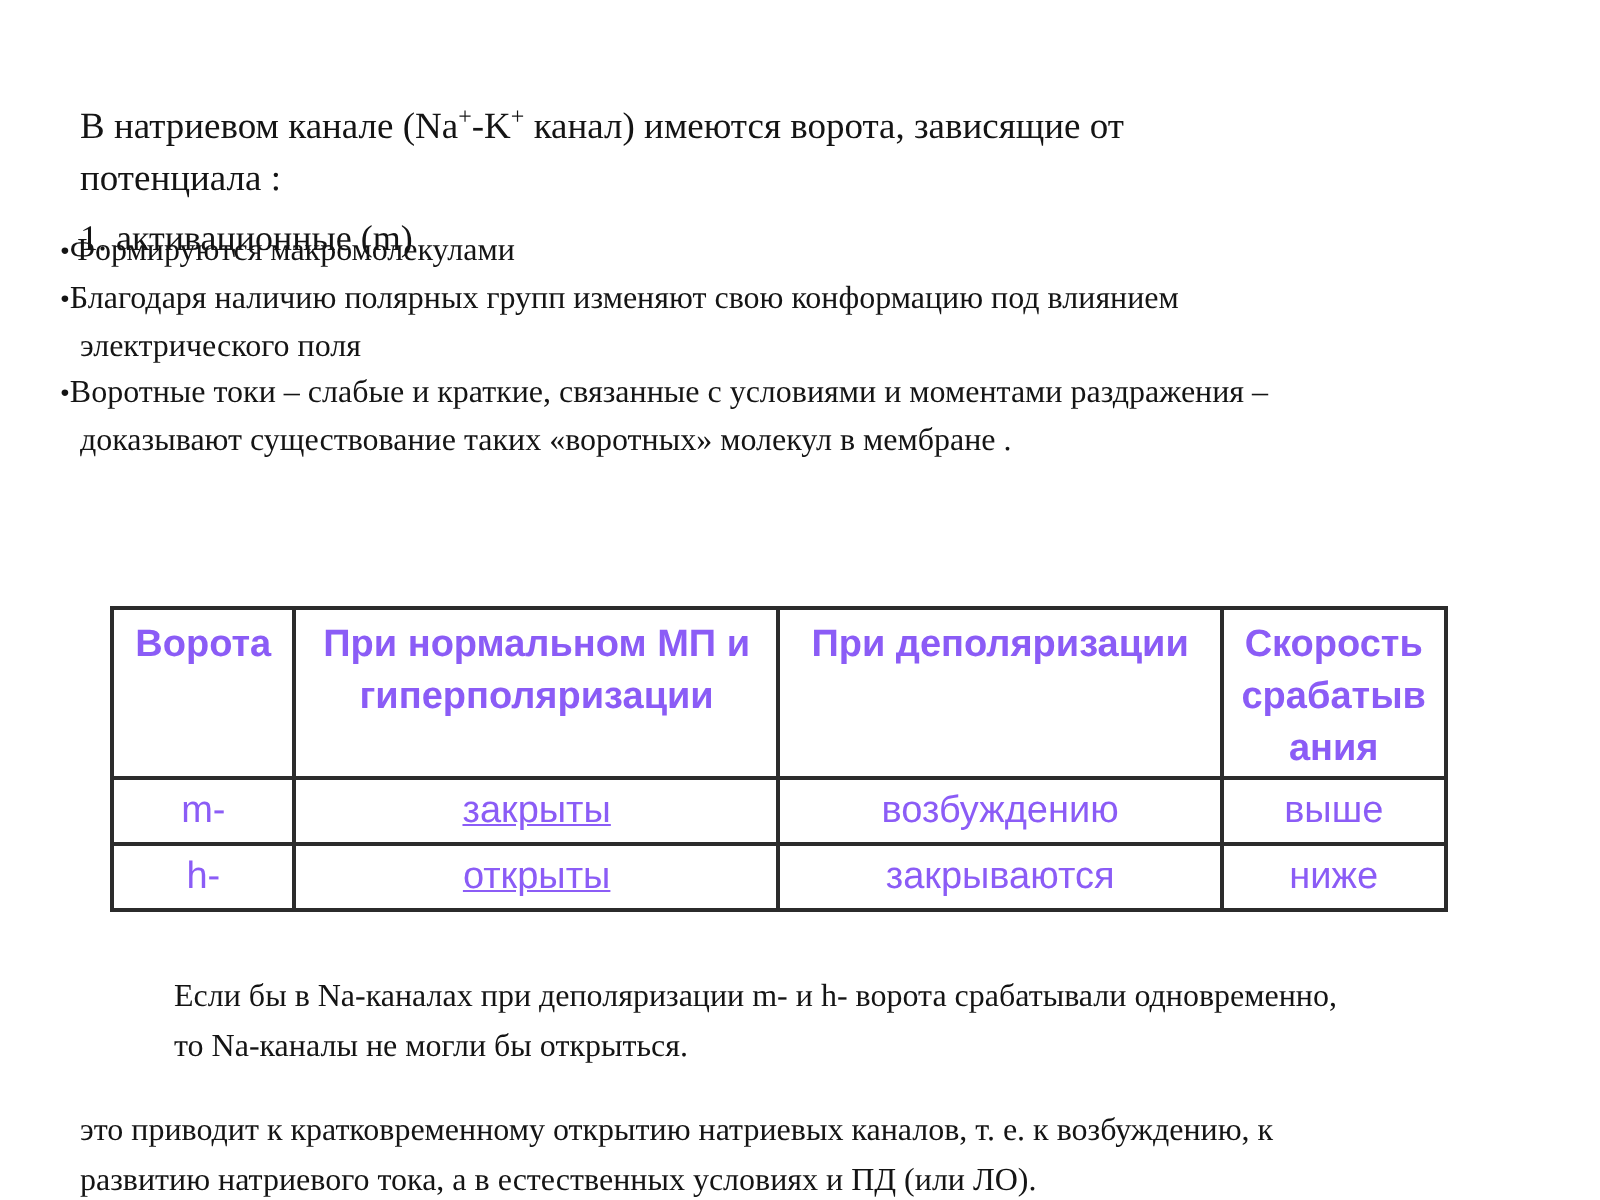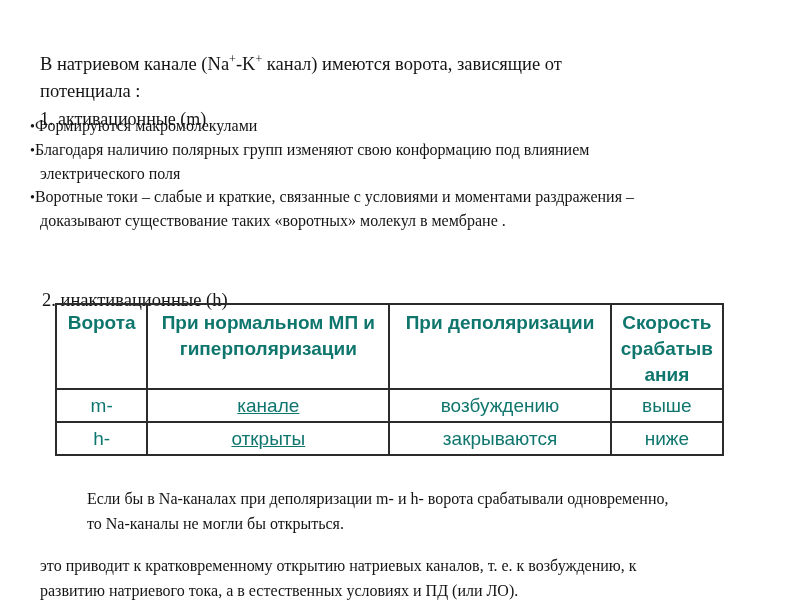--- a/index.html
+++ b/index.html
@@ -54,21 +54,21 @@
     left: 42px; top: 269px;
     font-size: 18.5px;
     line-height: 25px;
   }
   table.gates-table {
     position: absolute;
     left: 55px; top: 303px;
     border-collapse: collapse;
     table-layout: fixed;
     font-family: "Liberation Sans", sans-serif;
-    color: #0f766e;
+    color: #8b5cf6;
   }
   .gates-table col.c1 { width: 96px; }
   .gates-table col.c2 { width: 258px; }
   .gates-table col.c3 { width: 240px; }
   .gates-table col.c4 { width: 116px; }
   .gates-table th, .gates-table td {
     border: 2px solid #2b2b2b;
     text-align: center;
     overflow: hidden;
   }
@@ -111,21 +111,20 @@
   <p class="heading-activation">1. активационные (m)</p>
 
   <ul class="bullets">
     <li><span class="dot">•</span><span class="btext">Формируются макромолекулами</span></li>
     <li><span class="dot">•</span><span class="btext">Благодаря наличию полярных групп изменяют свою конформацию под влиянием
 электрического поля</span></li>
     <li><span class="dot">•</span><span class="btext">Воротные токи – слабые и краткие, связанные с условиями и моментами раздражения –
 доказывают существование таких «воротных» молекул в мембране .</span></li>
   </ul>
 
-  <p class="heading-inactivation">2. инактивационные (h)</p>
 
   <table class="gates-table">
     <colgroup>
       <col class="c1">
         <col class="c2">
         <col class="c3">
         <col class="c4">
     </colgroup>
     <thead>
       <tr>
@@ -134,21 +133,21 @@
 гиперполяризации</th>
         <th>При деполяризации</th>
         <th>Скорость
 срабатыв
 ания</th>
       </tr>
     </thead>
     <tbody>
       <tr>
         <td>m-</td>
-        <td class="underlined">канале</td>
+        <td class="underlined">закрыты</td>
         <td>возбуждению</td>
         <td>выше</td>
       </tr>
       <tr>
         <td>h-</td>
         <td class="underlined">открыты</td>
         <td>закрываются</td>
         <td>ниже</td>
       </tr>
     </tbody>

